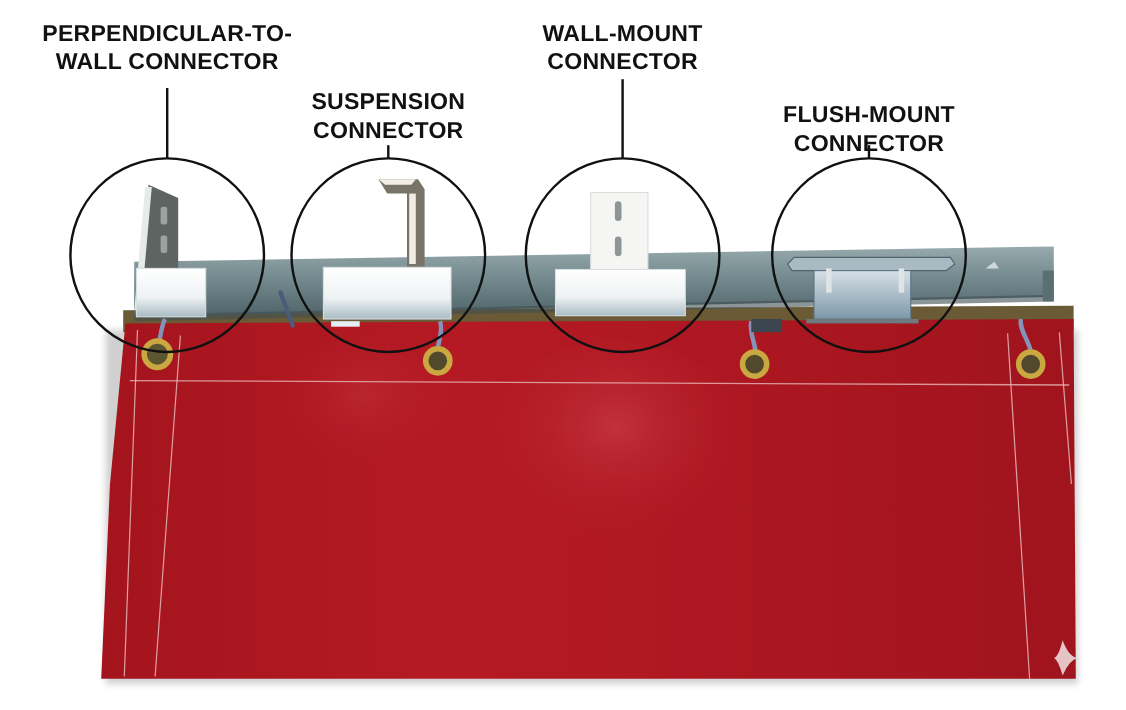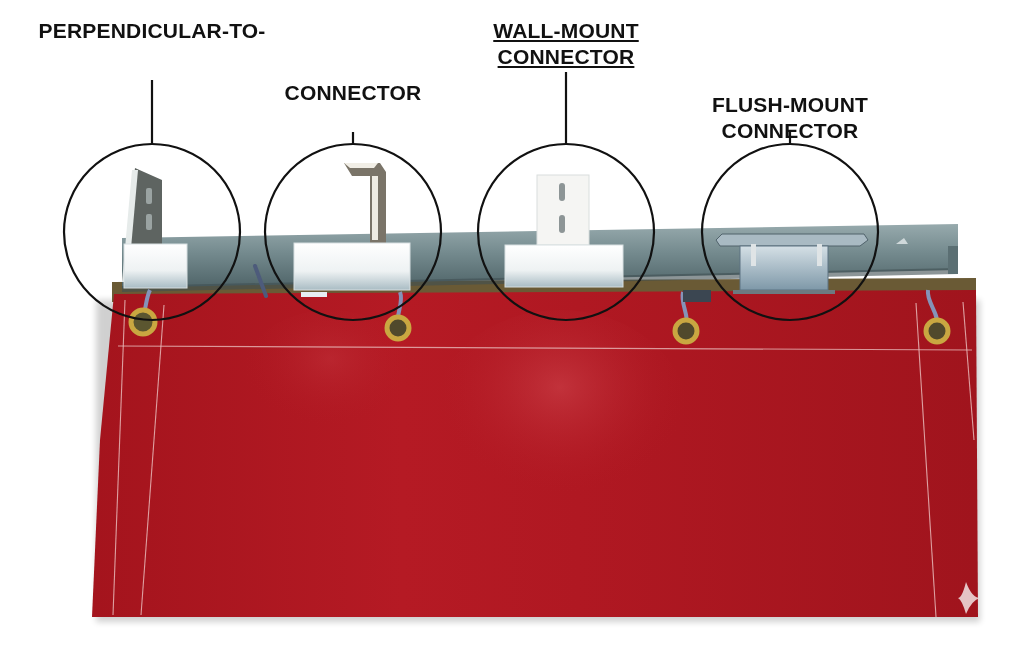--- a/index.html
+++ b/index.html
@@ -140,25 +140,27 @@
         <line x1="566" x2="566" y1="72" y2="144" stroke="#111111" stroke-width="2.2"></line>
         <circle cx="566" cy="232" r="88" fill="none" stroke="#111111" stroke-width="2.2"></circle>
         <line x1="790" x2="790" y1="132" y2="144" stroke="#111111" stroke-width="2.2"></line>
         <circle cx="790" cy="232" r="88" fill="none" stroke="#111111" stroke-width="2.2"></circle>
       </g>
   </svg>
 
   
   <div class="label" style="left:20px; top:18px; width:264px;">
     <span>PERPENDICULAR-TO-</span>
+    <span>WALL CONNECTOR</span>
   </div>
   <div class="label" style="left:263px; top:80px; width:180px;">
+    <span>SUSPENSION</span>
     <span>CONNECTOR</span>
   </div>
-  <div class="label" style="left:476px; top:18px; width:180px;text-decoration:underline;">
+  <div class="label" style="left:476px; top:18px; width:180px;">
     <span>WALL-MOUNT</span>
     <span>CONNECTOR</span>
   </div>
   <div class="label" style="left:690px; top:80px; width:200px;margin-top:12px;">
     <span>FLUSH-MOUNT</span>
     <span>CONNECTOR</span>
   </div>
 </div>
 
 </body></html>

